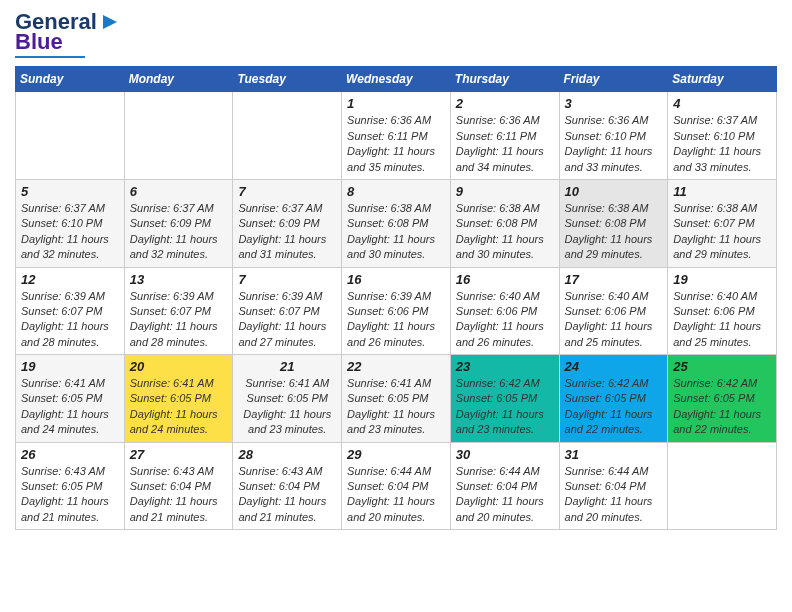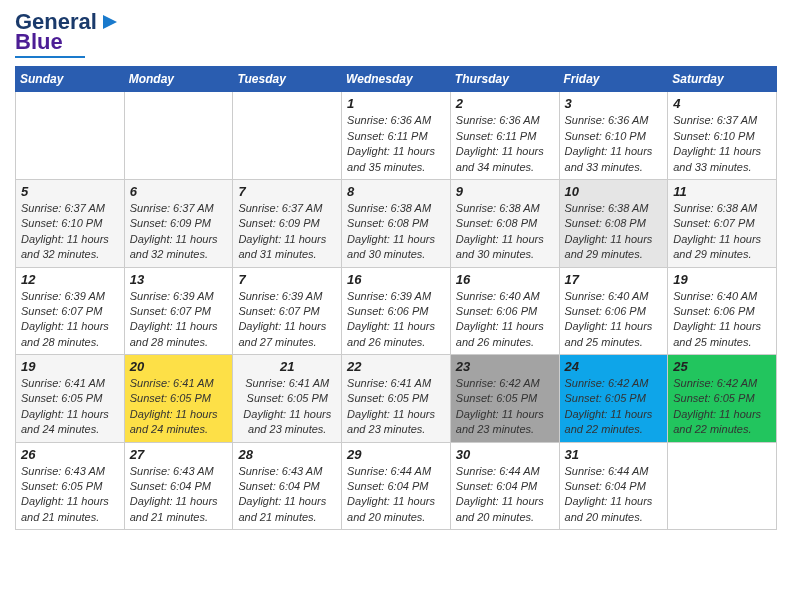--- a/index.html
+++ b/index.html
@@ -287,21 +287,21 @@
 Daylight: 11 hours
 and 23 minutes.</div>
           </td>
           <td style="background: rgb(245, 245, 245);">
             <span class="day-number">22</span>
             <div class="day-info" style="white-space: pre-line;">Sunrise: 6:41 AM
 Sunset: 6:05 PM
 Daylight: 11 hours
 and 23 minutes.</div>
           </td>
-          <td style="background: #a3a3a3;">
+          <td style="background: #14b8a6;">
             <span class="day-number">23</span>
             <div class="day-info" style="white-space: pre-line;">Sunrise: 6:42 AM
 Sunset: 6:05 PM
 Daylight: 11 hours
 and 23 minutes.</div>
           </td>
           <td style="background: #0ea5e9;">
             <span class="day-number">24</span>
             <div class="day-info" style="white-space: pre-line;">Sunrise: 6:42 AM
 Sunset: 6:05 PM

